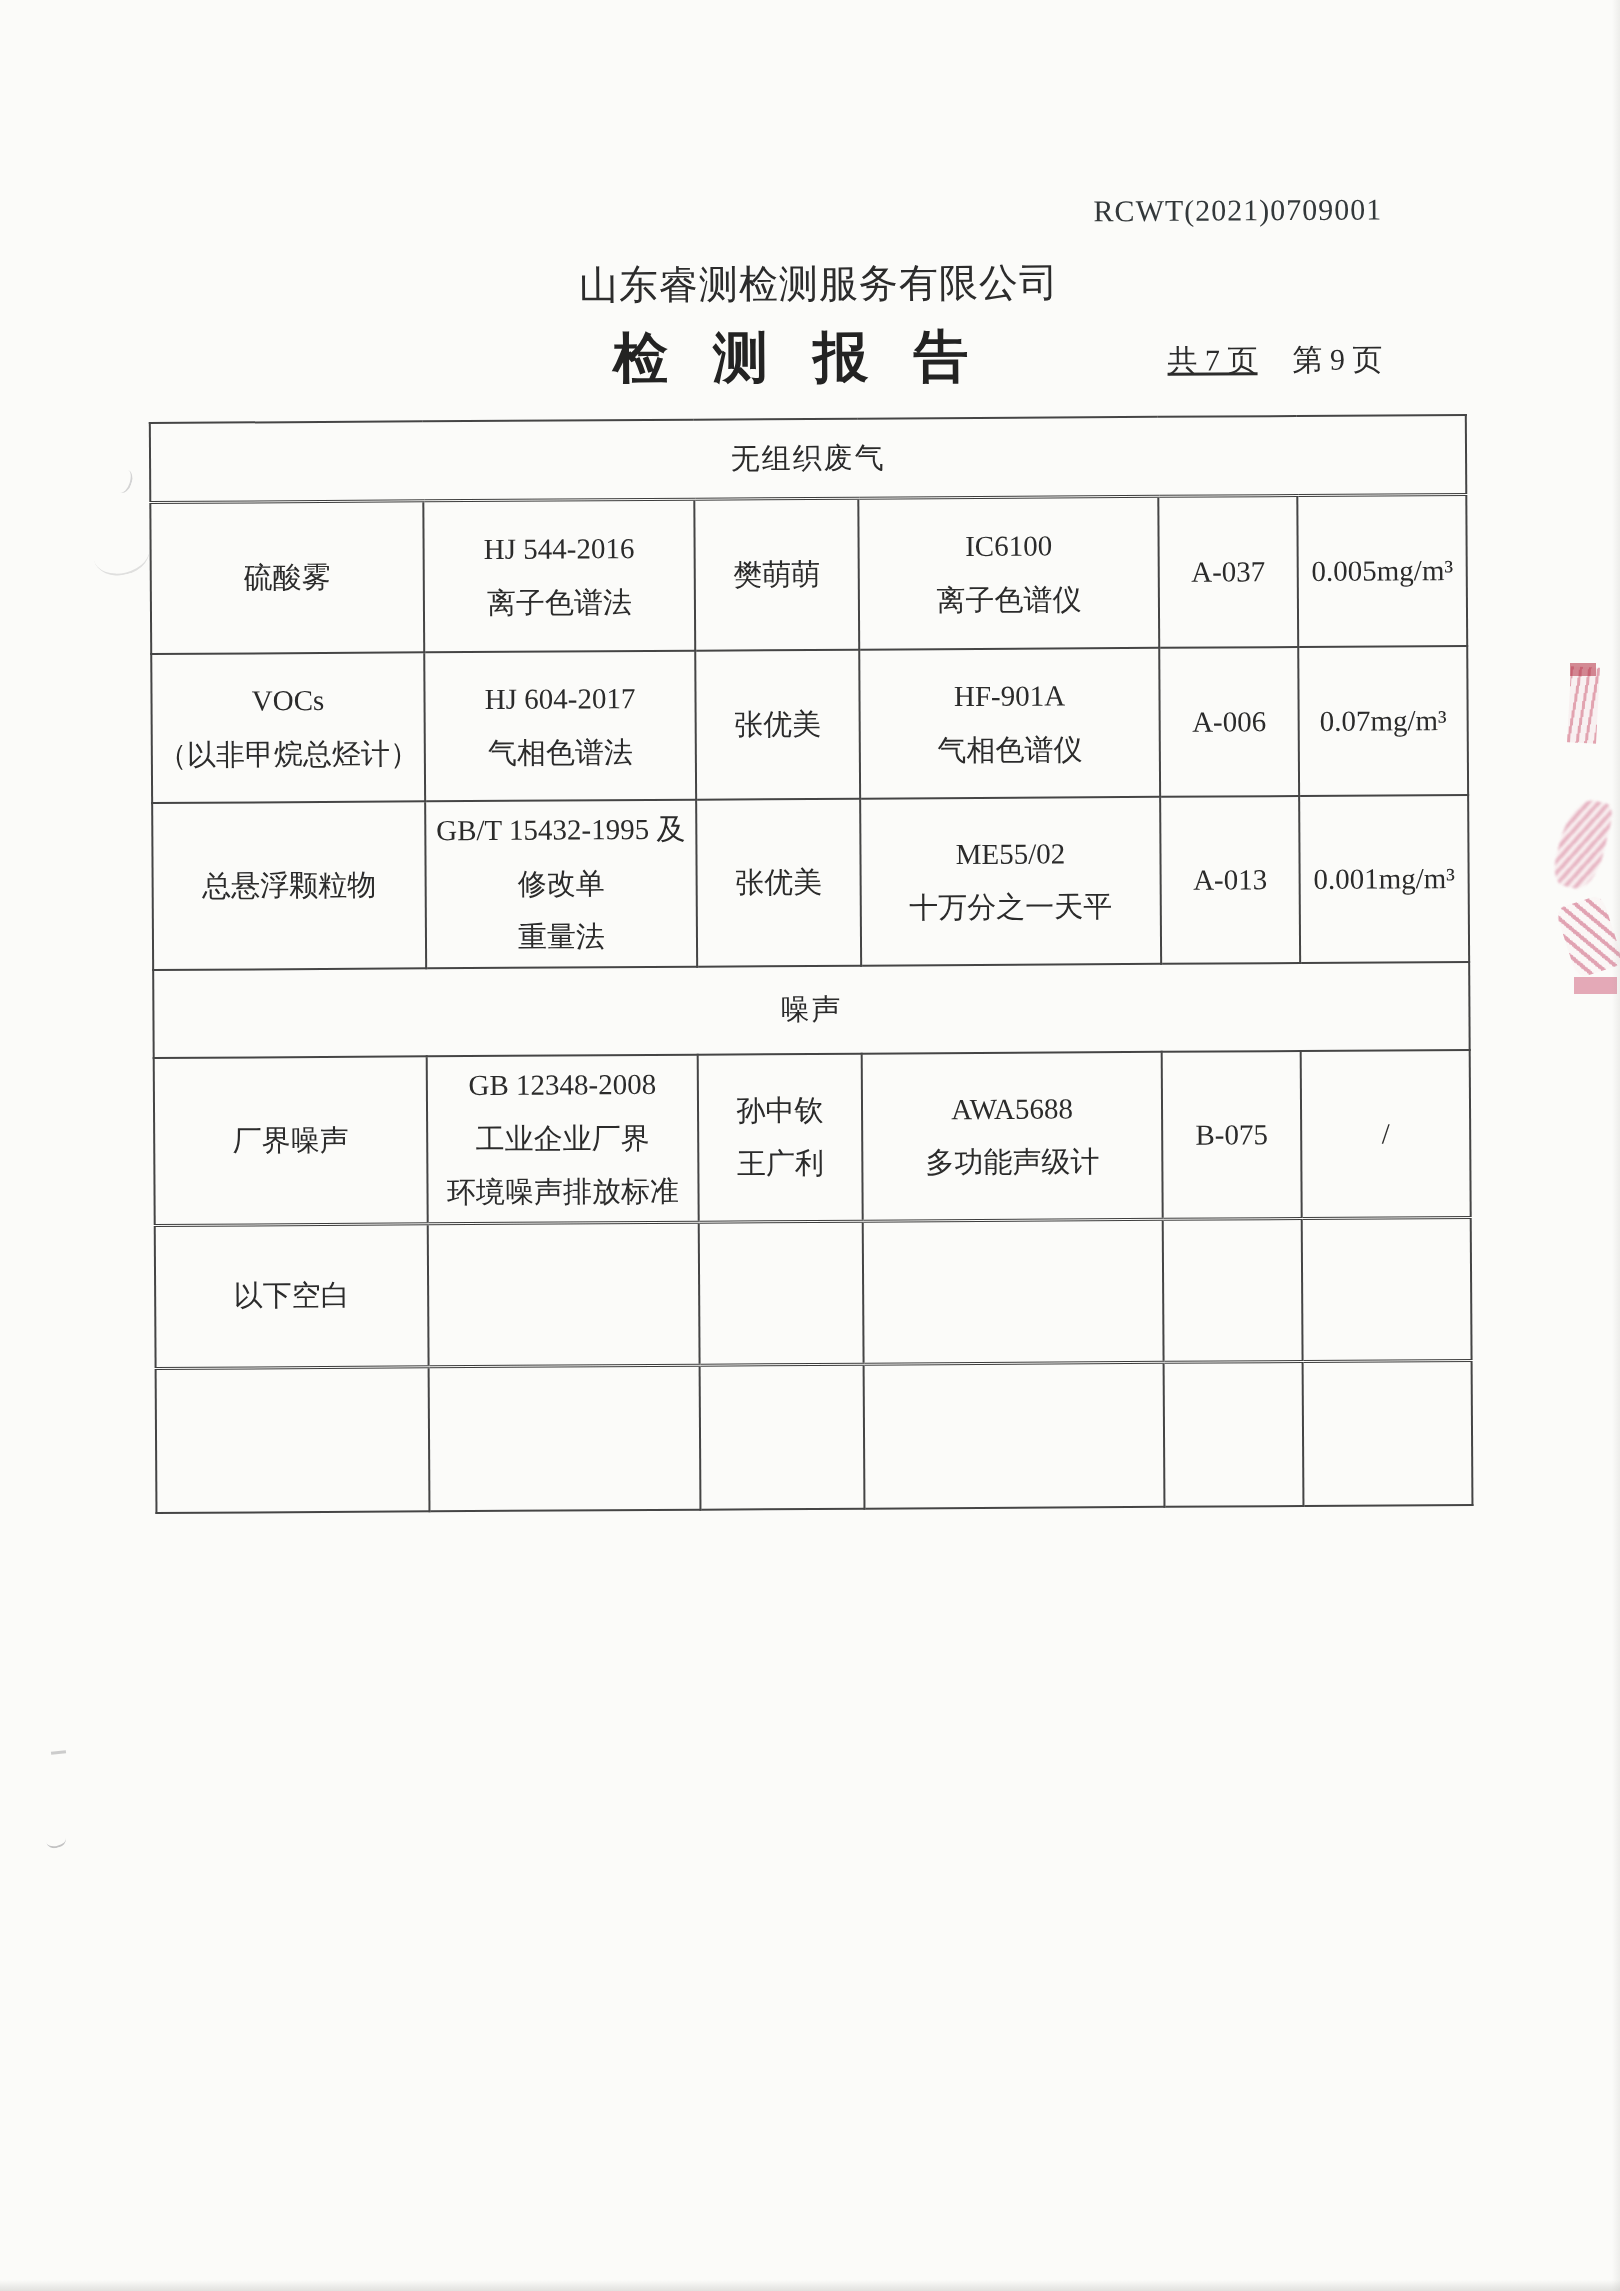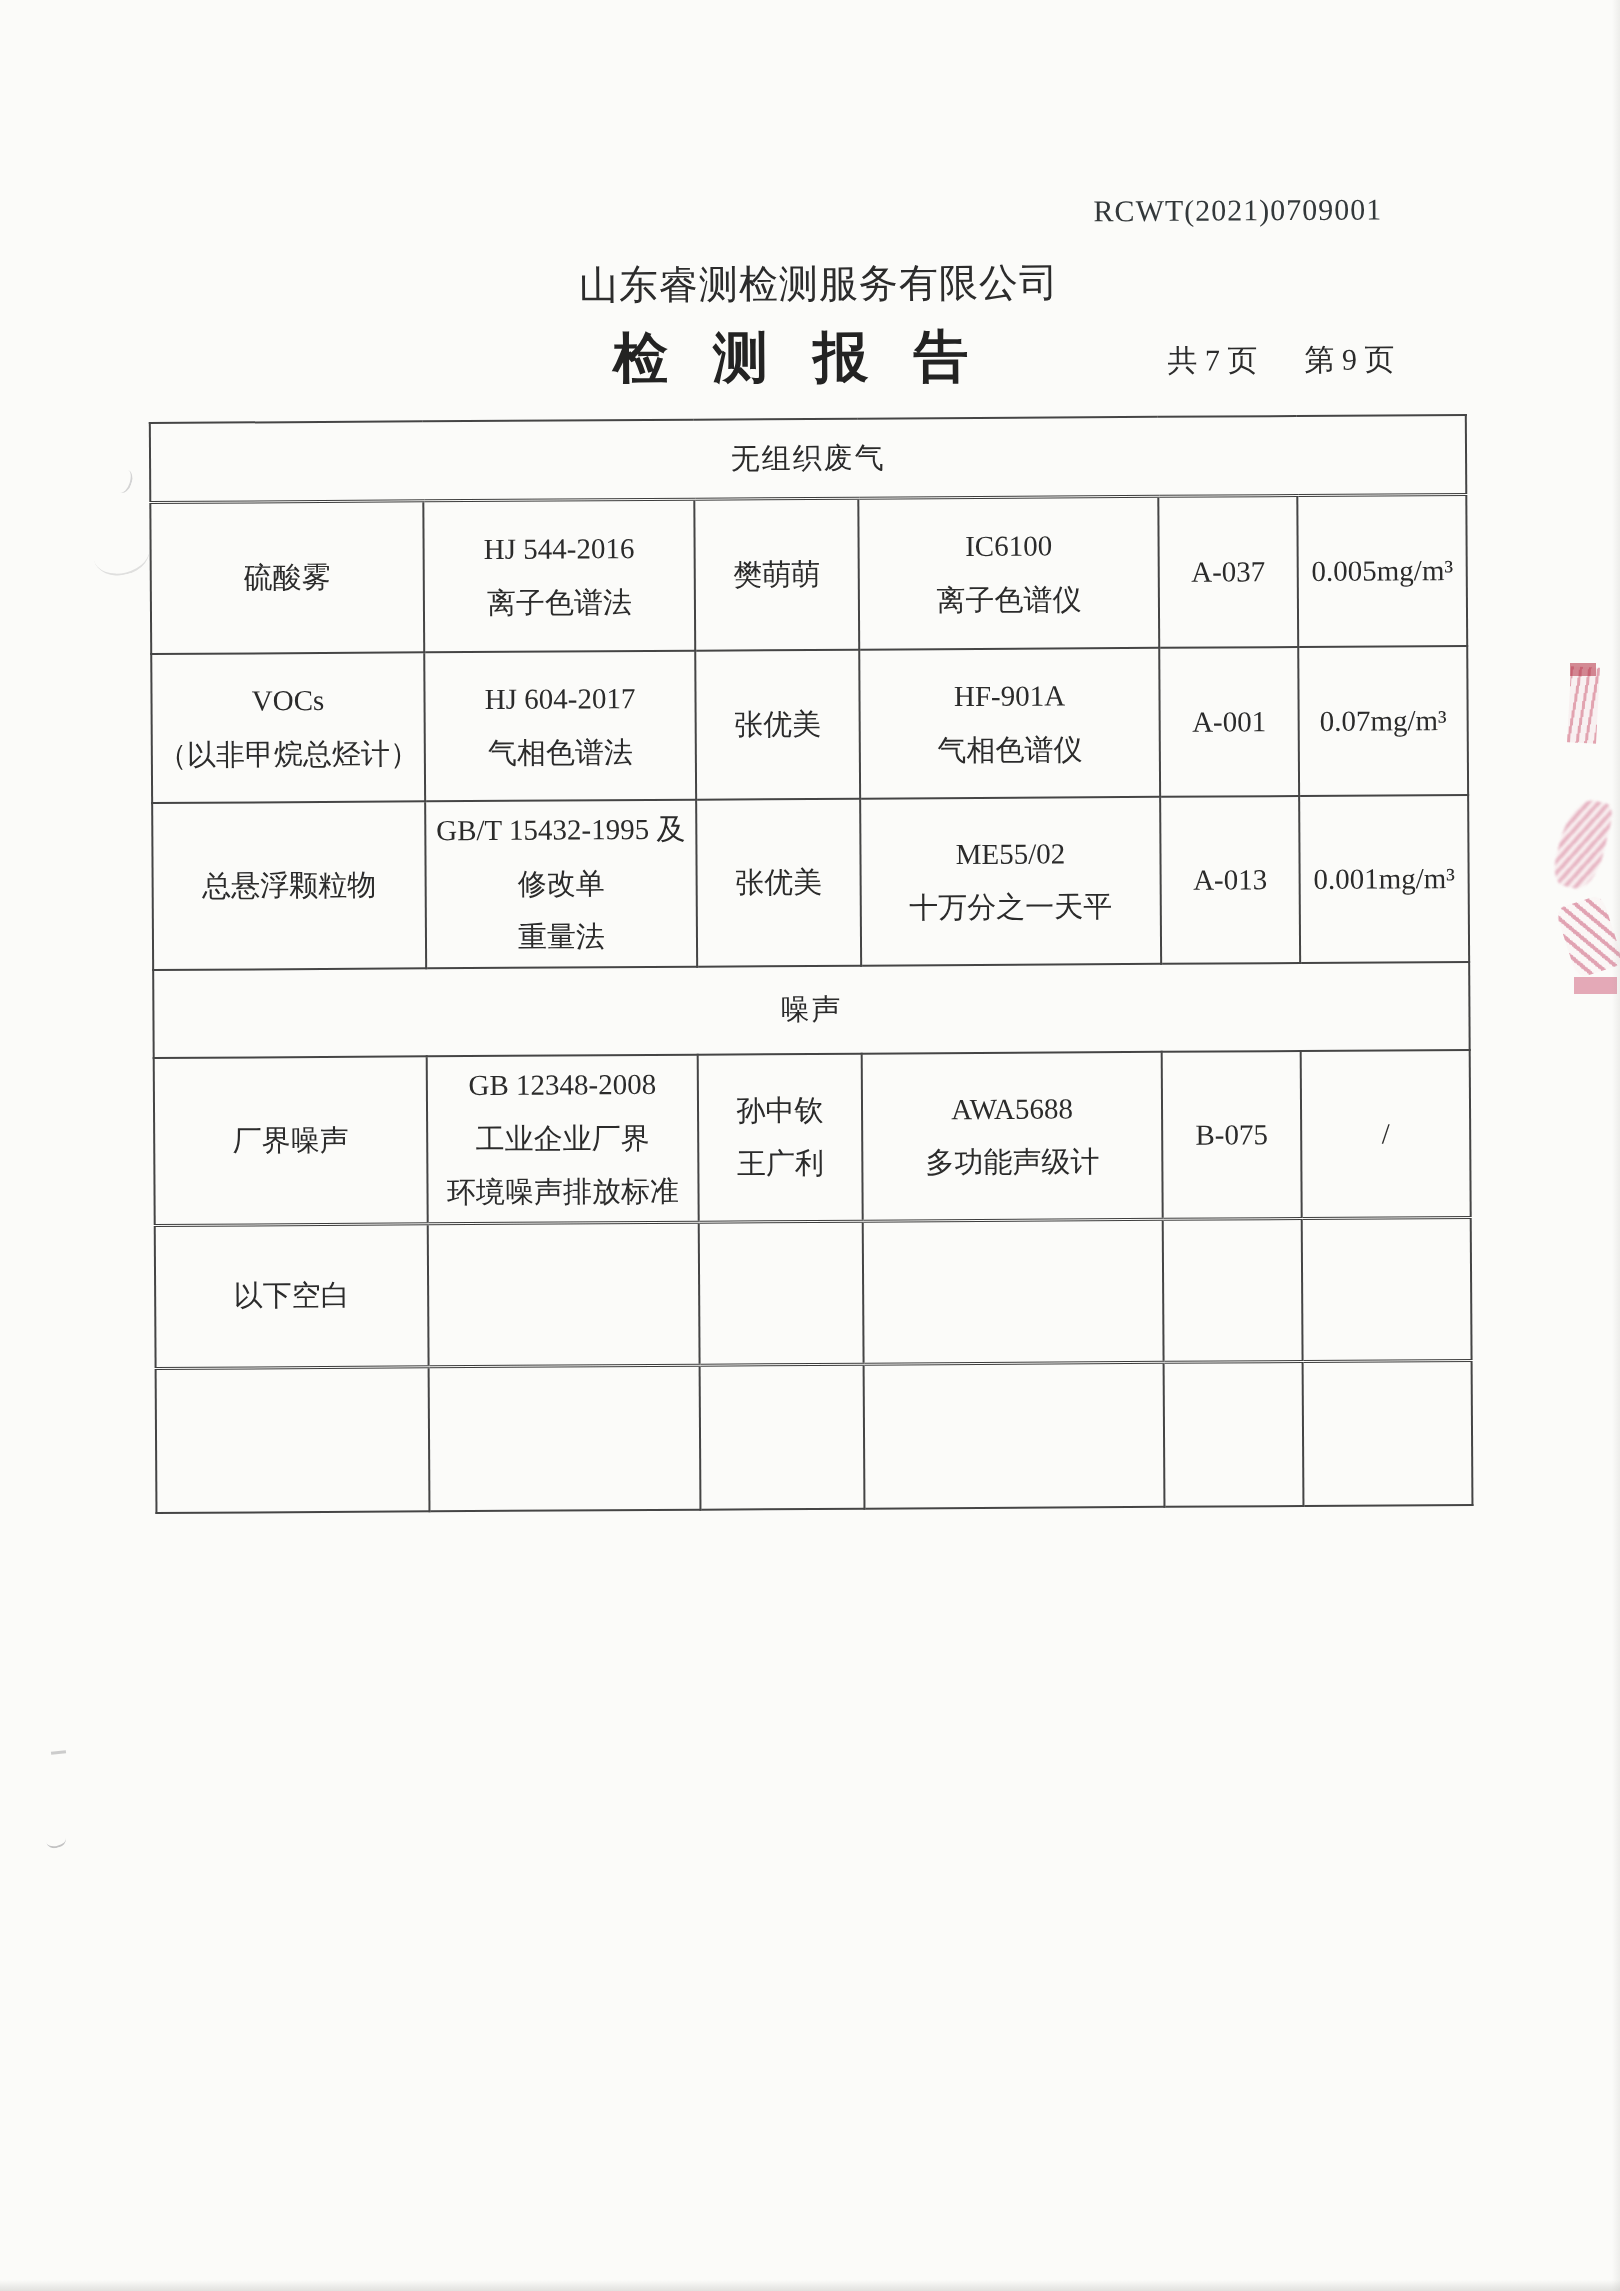--- a/index.html
+++ b/index.html
@@ -29,21 +29,21 @@
   }
   .report-title{
     position:absolute;left:596px;top:321px;width:412px;
     font-size:55px;font-weight:bold;color:#232323;
     text-align:center;letter-spacing:15.7px;white-space:nowrap;
   }
   .pagination{
     position:absolute;left:1171px;top:343px;width:294px;
     font-size:30px;color:#2c2c2c;white-space:nowrap;
   }
-  .pagination .pg-total{margin-right:47px;}
+  .pagination .pg-total{margin-right:35px;text-decoration:underline;}
   
   table.report{
     position:absolute;left:152px;top:418px;
     width:1315px;border-collapse:collapse;table-layout:fixed;
     border:2.9px solid #3d3d3d;
   }
   table.report td{
     border:2px solid #454545;
     text-align:center;vertical-align:middle;
     font-size:29px;line-height:1.85;
@@ -164,21 +164,21 @@
       </tr>
 
       <tr class="h-r2">
         <td class="cell-item">VOCs
 （以非甲烷总烃计）</td>
         <td class="cell-method">HJ 604-2017
 气相色谱法</td>
         <td class="cell-analyst">张优美</td>
         <td class="cell-instrument">HF-901A
 气相色谱仪</td>
-        <td class="cell-code">A-001</td>
+        <td class="cell-code">A-006</td>
         <td class="cell-result">0.07mg/m³</td>
       </tr>
 
       <tr class="h-r3">
         <td class="cell-item">总悬浮颗粒物</td>
         <td class="cell-method">GB/T 15432-1995 及
 修改单
 重量法</td>
         <td class="cell-analyst">张优美</td>
         <td class="cell-instrument">ME55/02

